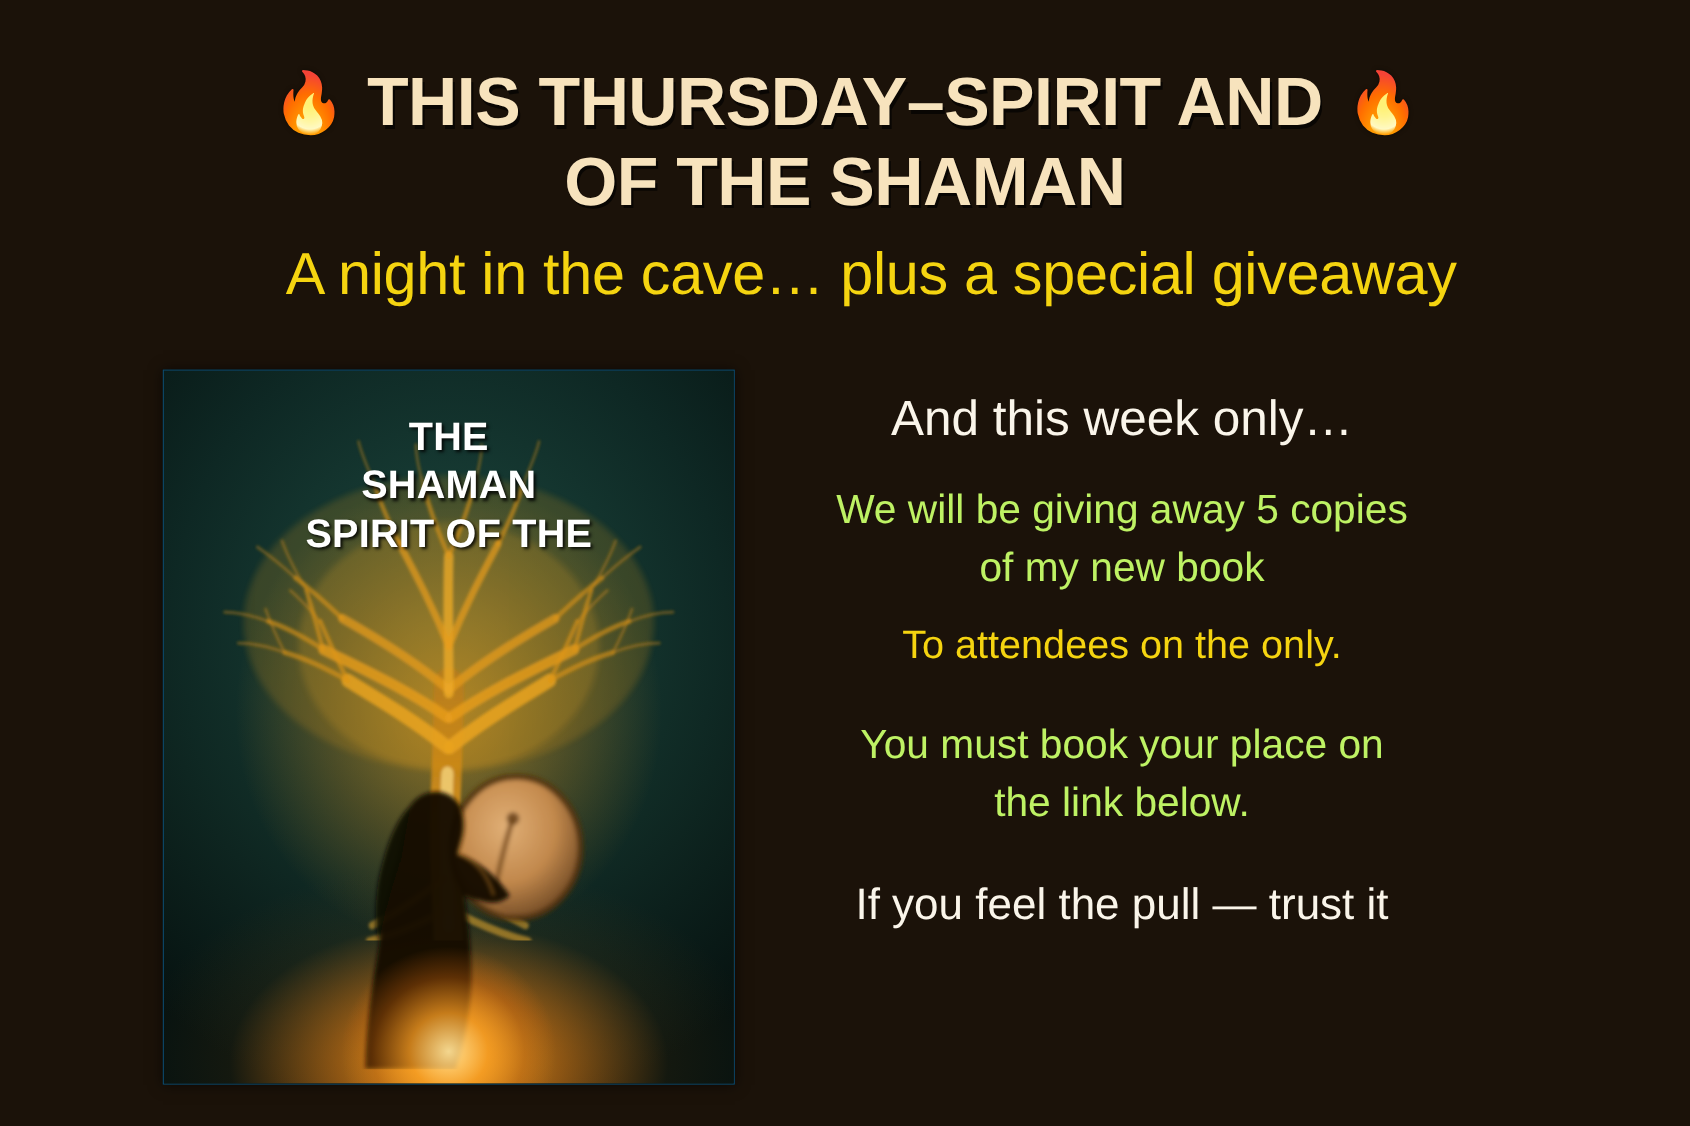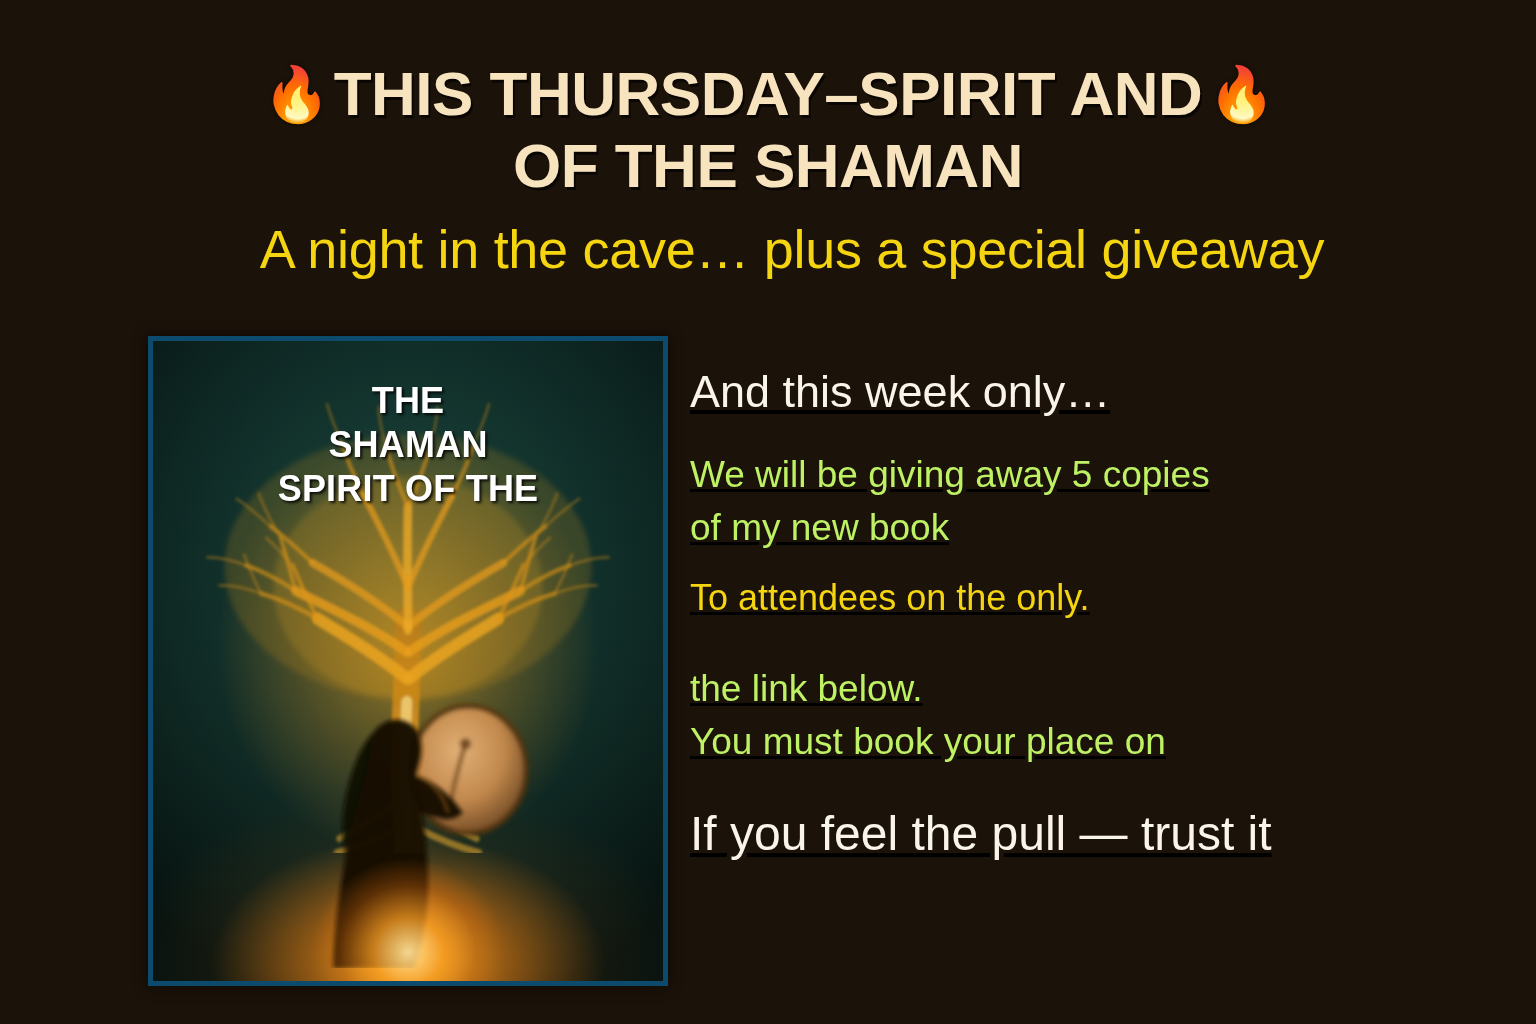--- a/index.html
+++ b/index.html
@@ -53,40 +53,40 @@
     text-shadow:none;
     filter:drop-shadow(0 0 2px rgba(0,0,0,0.5));
   }
 
   .title-clip {
     display:inline-block;
     max-width:1040px;
     overflow:hidden;
     white-space:nowrap;
     text-overflow:clip;
-    margin:0 6px;
+    margin:0 22px;
   }
 
   .subtitle {
     display:block;
     margin-top:16px;
     font-size:54px;
     line-height:62px;
     color:#f5d410;
     white-space:nowrap;
     letter-spacing:-0.3px;
     margin-left:48px;
   }
 
   
   .book-cover {
     position:absolute;
     left:148px; top:336px;
     width:520px; height:650px;
-    border:5px solid #0c4a6e;
+    border:1px solid #0c4a6e;
     background:#0a1612;
     overflow:hidden;
     box-shadow:0 0 12px rgba(0,0,0,0.6);
   }
 
   .cover-art {
     position:absolute;
     inset:0;
     background:
       radial-gradient(ellipse 55% 28% at 50% 97%, rgba(255,180,40,0.95) 0%, rgba(255,140,20,0.55) 35%, rgba(120,70,10,0.12) 70%, rgba(0,0,0,0) 100%),
@@ -143,23 +143,23 @@
     font-weight:bold;
     font-size:34px;
     line-height:40px;
     text-shadow:2px 2px 3px rgba(0,0,0,0.85);
     z-index:5;
   }
 
   
   .right-col {
     position:absolute;
-    left:690px; top:364px;
+    left:690px; top:352px;
     width:660px;
-    text-decoration:underline;
+    text-align:center;
   }
 
   .rc-line { display:block; white-space:nowrap; }
 
   .rc-headline {
     font-size:45px;
     line-height:56px;
     color:#faf5ea;
     margin-bottom:28px;
   }
@@ -180,21 +180,21 @@
   .rc-gap-sm { height:20px; }
   .rc-gap-md { height:40px; }
 
   .rc-attend {
     font-size:36px;
     line-height:48px;
     color:#f5d410;
   }
 
   .rc-final {
-    font-size:48px;
+    font-size:40px;
     line-height:52px;
     color:#faf5ea;
   }
 </style>
 </head>
 <body>
 
 <div class="header">
 
   <div class="title-line title-line-1">
@@ -357,20 +357,20 @@
   <div class="rc-yellow rc-line">We will be giving away 5 copies</div>
   <div class="rc-yellow rc-line">of my new book</div>
 
 
   <div class="rc-gap-sm"></div>
 
   <div class="rc-attend rc-line">To attendees on the only.</div>
 
   <div class="rc-gap-md"></div>
 
+  <div class="rc-yellow rc-line">You must book your place on</div>
   <div class="rc-yellow rc-line">the link below.</div>
-  <div class="rc-yellow rc-line">You must book your place on</div>
 
   <div class="rc-gap-md"></div>
 
   <div class="rc-final rc-line">If you feel the pull — trust it</div>
 
 </div>
 
 </body></html>

